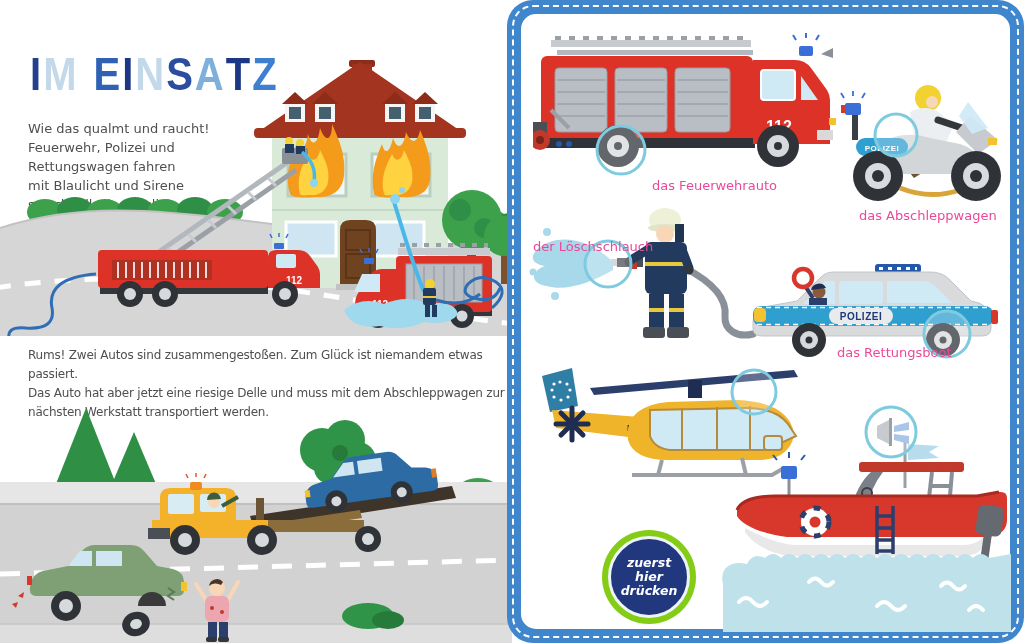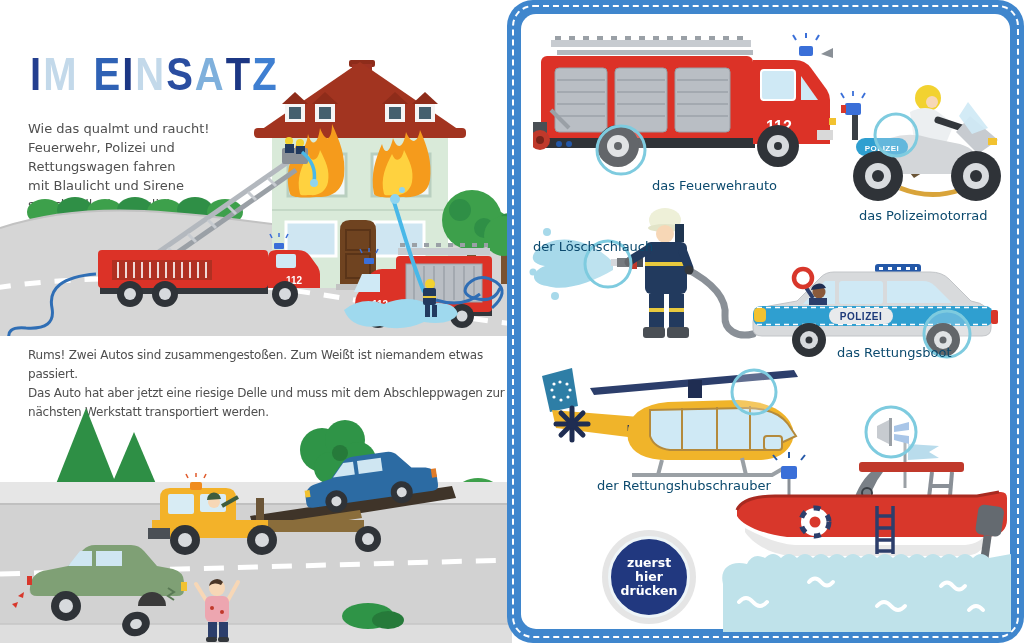--- a/index.html
+++ b/index.html
@@ -14,23 +14,23 @@
   .title span.sp{width:15px;}
   .body-text{position:absolute;color:#4f4f4f;white-space:pre-line;
              font-family:"DejaVu Sans",sans-serif;}
   .intro{left:28px;top:106px;font-size:13px;line-height:19px;width:230px;}
   .crash{left:28px;top:334px;font-size:12px;line-height:19px;width:488px;letter-spacing:-0.2px;}
   
   .right-page{position:absolute;left:507px;top:0;width:517px;height:643px;}
   .rp-border{position:absolute;inset:0;background:#3f86cd;border-radius:26px;}
   .rp-stitch{position:absolute;inset:5px;border:2px dashed #ffffff;border-radius:21px;}
   .rp-inner{position:absolute;inset:14px;background:#ffffff;border-radius:15px;}
-  .label{position:absolute;color:#0c4a6e;font-size:13px;white-space:pre-line;line-height:18px;}
+  .label{position:absolute;color:#ec4899;font-size:13px;white-space:pre-line;line-height:18px;}
   .press-ring{position:absolute;left:95px;top:530px;width:94px;height:94px;border-radius:50%;
-              background:#e5e5e5;display:flex;align-items:center;justify-content:center;}
+              background:#84cc16;display:flex;align-items:center;justify-content:center;font-style:italic;}
   .press-btn{width:76px;height:76px;border-radius:50%;background:#21387f;border:3px solid #eef5f8;
              color:#ffffff;font-weight:bold;font-size:12.5px;line-height:14px;text-align:center;
              display:flex;align-items:center;justify-content:center;white-space:pre-line;}
   svg text{font-family:"Liberation Sans",sans-serif;font-weight:bold;}
   .snd{fill:rgba(255,255,255,0.25);stroke:#7ecbdf;stroke-width:3;}
 </style>
 </head>
 <body>
 
 <div class="spread">
@@ -212,21 +212,21 @@
         <path d="M344,258 q18,-14 40,-6 q24,-10 44,0 q26,-4 30,10 q-8,12 -34,8 q-22,10 -44,4 q-28,4 -36,-16 z" fill="#9fd9ee"></path>
         <circle cx="430" cy="232" r="5" fill="#f2d230"></circle>
         <rect x="423" y="236" width="13" height="17" rx="2" fill="#223a5e"></rect>
         <line x1="423" y1="245" x2="436" y2="245" stroke="#e8c93e" stroke-width="2"></line>
         <rect x="425" y="253" width="5" height="12" fill="#223a5e"></rect>
           <rect x="432" y="253" width="5" height="12" fill="#223a5e"></rect>
         <path d="M436,248 C455,254 470,250 480,242" fill="none" stroke="#2f6eb5" stroke-width="3"></path>
       </g>
     </svg>
 
-    <p class="body-text crash">Rums! Zwei Autos sind zusammengestoßen. Zum Weißt ist niemandem etwas passiert.
+    <p class="body-text crash">Rums! Zwei Autos sind zusammengestoßen. Zum Glück ist niemandem etwas passiert.
 Das Auto hat aber jetzt eine riesige Delle und muss mit dem Abschleppwagen zur
 nächsten Werkstatt transportiert werden.</p>
 
     <svg class="abs" style="left:0;top:398px;" width="512" height="245" viewBox="0 0 512 245">
       <g>
         <polygon points="52,96 86,10 120,96" fill="#2e8f45"></polygon>
         <rect x="81" y="96" width="10" height="22" fill="#7a5230"></rect>
         <polygon points="106,100 134,34 162,100" fill="#2e8f45"></polygon>
         <rect x="129" y="100" width="9" height="18" fill="#7a5230"></rect>
       </g>
@@ -413,21 +413,21 @@
       <rect x="16" y="62" width="52" height="18" rx="9" fill="#2f9fd0"></rect>
       <text x="42" y="75" font-size="8" fill="#ffffff" text-anchor="middle" letter-spacing="0.5">POLIZEI</text>
       <circle cx="38" cy="100" r="25" fill="#2f3338"></circle>
         <circle cx="38" cy="100" r="13" fill="#d9dcdf"></circle>
         <circle cx="38" cy="100" r="6" fill="#2f3338"></circle>
       <circle cx="136" cy="100" r="25" fill="#2f3338"></circle>
         <circle cx="136" cy="100" r="13" fill="#d9dcdf"></circle>
         <circle cx="136" cy="100" r="6" fill="#2f3338"></circle>
       <circle class="snd" cx="56" cy="59" r="21"></circle>
     </svg>
-    <span class="label" style="left:352px;top:207px;">das Polizeimotorrad</span>
+    <span class="label" style="left:352px;top:207px;">das Abschleppwagen</span>
 
     <svg class="abs" style="left:20px;top:198px;" width="232" height="147" viewBox="0 0 232 147">
       <g fill="#a7d9ea">
         <path d="M86,64 C60,38 28,36 12,50 C2,58 4,66 18,68 C2,74 4,86 20,88 C38,94 66,84 86,72 Z"></path>
         <circle cx="20" cy="34" r="4"></circle>
           <circle cx="6" cy="74" r="3.5"></circle>
           <circle cx="28" cy="98" r="4"></circle>
       </g>
       <rect x="84" y="61" width="8" height="7" fill="#c7cbd0"></rect>
       <rect x="90" y="60" width="26" height="9" fill="#4a4f55"></rect>
@@ -513,21 +513,20 @@
       <line x1="185" y1="45" x2="185" y2="88" stroke="#b48a3c" stroke-width="2"></line>
       <line x1="218" y1="44" x2="218" y2="88" stroke="#b48a3c" stroke-width="2"></line>
       <rect x="232" y="74" width="18" height="14" rx="3" fill="#cfe9f5" stroke="#b48a3c" stroke-width="2"></rect>
       <g stroke="#9aa0a5" stroke-width="4">
         <line x1="130" y1="98" x2="126" y2="113"></line>
           <line x1="210" y1="96" x2="214" y2="113"></line>
         <path d="M100,113 L240,113 L252,106" fill="none"></path>
       </g>
       <circle class="snd" cx="222" cy="30" r="22"></circle>
     </svg>
-    <span class="label" style="left:90px;top:477px;">der Rettungshubschrauber</span>
 
     <svg class="abs" style="left:220px;top:436px;" width="287" height="152" viewBox="0 0 287 152">
       <line x1="178" y1="6" x2="178" y2="52" stroke="#9aa0a5" stroke-width="3"></line>
       <polygon points="181,8 212,10 202,16 212,22 181,24" fill="#b9dcec"></polygon>
       <rect x="132" y="26" width="105" height="10" rx="3" fill="#c0392b"></rect>
       <path d="M120,92 q6,-40 24,-56 l12,0 q-16,20 -20,56 z" fill="#7a8087"></path>
       <rect x="108" y="60" width="46" height="36" rx="6" fill="#6e747a"></rect>
       <rect x="114" y="82" width="16" height="10" rx="4" fill="#9aa0a5"></rect>
       <circle cx="140" cy="57" r="5" fill="none" stroke="#3a3f45" stroke-width="2"></circle>
       <g stroke="#8a9097" stroke-width="4">

